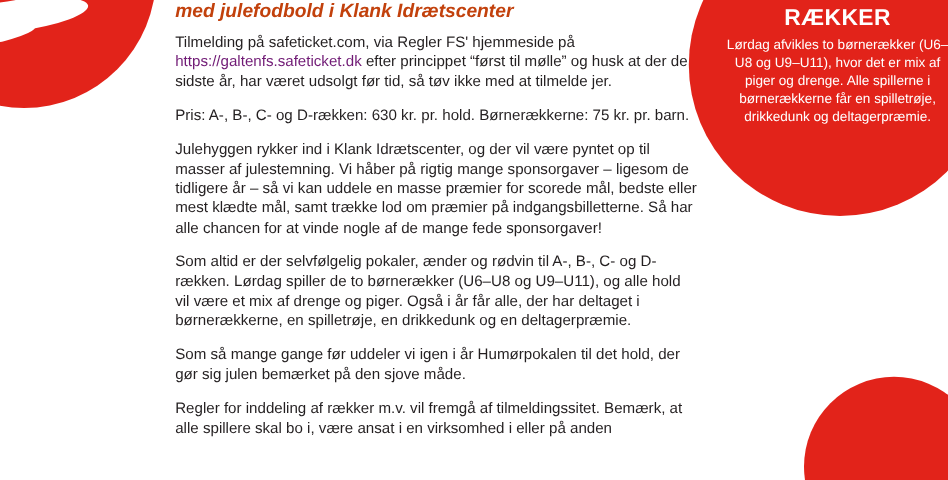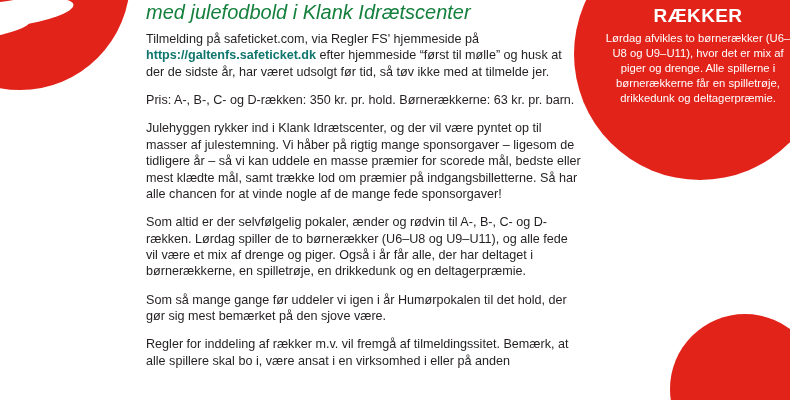--- a/index.html
+++ b/index.html
@@ -92,66 +92,66 @@
     position: absolute;
     left: 146px;
     top: 0;
     width: 436px;
     height: 400px;
     z-index: 2;
     padding-top: 2px;
     color: #231f20;
   }
   .headline {
-    color: #15803d;
-    font-size: 20px;
-    font-weight: normal;
+    color: #c2410c;
+    font-size: 16px;
+    font-weight: bold;
     font-style: italic;
     line-height: 1.05;
     margin: 0 0 8px 0;
     white-space: nowrap;
   }
   .para {
     font-size: 12.6px;
     line-height: 1.30;
     margin: 0 0 12px 0;
     color: #231f20;
   }
   .para:last-child { margin-bottom: 0; }
   .link {
-    color: #0f766e;
-    font-weight: bold;
+    color: #701a75;
+    font-weight: normal;
     text-decoration: none;
   }
 </style>
 </head>
 <body>
 
 <div class="left-red-circle">
   <div class="white-swoosh"></div>
   <div class="white-swoosh2"></div>
 </div>
 
 <div class="content">
 
   <h1 class="headline">med julefodbold i Klank Idrætscenter</h1>
 
 
   <p class="para">
     <span>Tilmelding på safeticket.com, via Regler FS' hjemmeside på</span><br>
-    <a class="link" href="#">https://galtenfs.safeticket.dk</a><span> efter hjemmeside “først til mølle” og husk at der de sidste år, har været udsolgt før tid, så tøv ikke med at tilmelde jer.</span>
+    <a class="link" href="#">https://galtenfs.safeticket.dk</a><span> efter princippet “først til mølle” og husk at der de sidste år, har været udsolgt før tid, så tøv ikke med at tilmelde jer.</span>
   </p>
 
-  <p class="para">Pris: A-, B-, C- og D-rækken: 350 kr. pr. hold. Børnerækkerne: 63 kr. pr. barn.</p>
+  <p class="para">Pris: A-, B-, C- og D-rækken: 630 kr. pr. hold. Børnerækkerne: 75 kr. pr. barn.</p>
 
   <p class="para">Julehyggen rykker ind i Klank Idrætscenter, og der vil være pyntet op til masser af julestemning. Vi håber på rigtig mange sponsorgaver – ligesom de tidligere år – så vi kan uddele en masse præmier for scorede mål, bedste eller mest klædte mål, samt trække lod om præmier på indgangsbilletterne. Så har alle chancen for at vinde nogle af de mange fede sponsorgaver!</p>
 
-  <p class="para">Som altid er der selvfølgelig pokaler, ænder og rødvin til A-, B-, C- og D-rækken. Lørdag spiller de to børnerækker (U6–U8 og U9–U11), og alle fede vil være et mix af drenge og piger. Også i år får alle, der har deltaget i børnerækkerne, en spilletrøje, en drikkedunk og en deltagerpræmie.</p>
+  <p class="para">Som altid er der selvfølgelig pokaler, ænder og rødvin til A-, B-, C- og D-rækken. Lørdag spiller de to børnerækker (U6–U8 og U9–U11), og alle hold vil være et mix af drenge og piger. Også i år får alle, der har deltaget i børnerækkerne, en spilletrøje, en drikkedunk og en deltagerpræmie.</p>
 
-  <p class="para">Som så mange gange før uddeler vi igen i år Humørpokalen til det hold, der gør sig mest bemærket på den sjove være.</p>
+  <p class="para">Som så mange gange før uddeler vi igen i år Humørpokalen til det hold, der gør sig julen bemærket på den sjove måde.</p>
 
   <p class="para">Regler for inddeling af rækker m.v. vil fremgå af tilmeldingssitet. Bemærk, at alle spillere skal bo i, være ansat i en virksomhed i eller på anden</p>
 
 </div>
 
 <div class="right-badge">
   <div class="badge-title">RÆKKER</div>
   <div class="badge-body">Lørdag afvikles to børnerækker (U6–U8 og U9–U11), hvor det er mix af piger og drenge. Alle spillerne i børnerækkerne får en spilletrøje, drikkedunk og deltagerpræmie.</div>
 </div>
 

